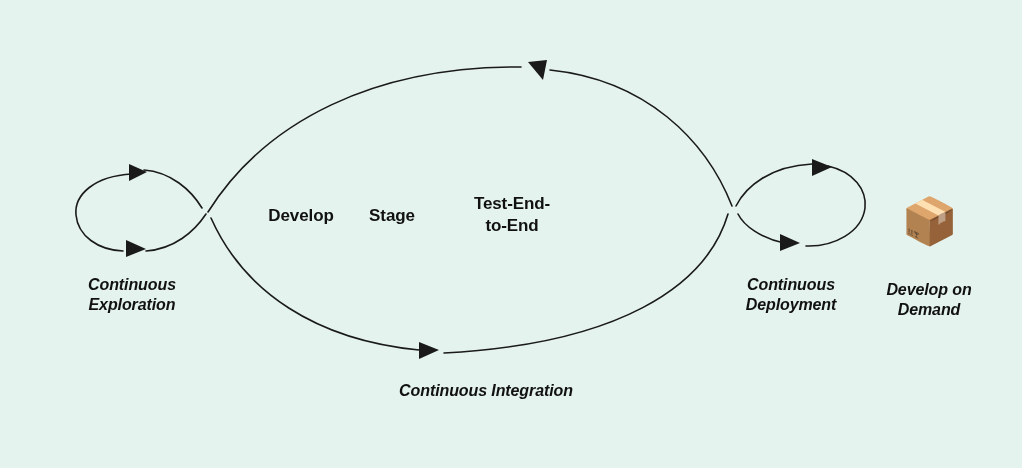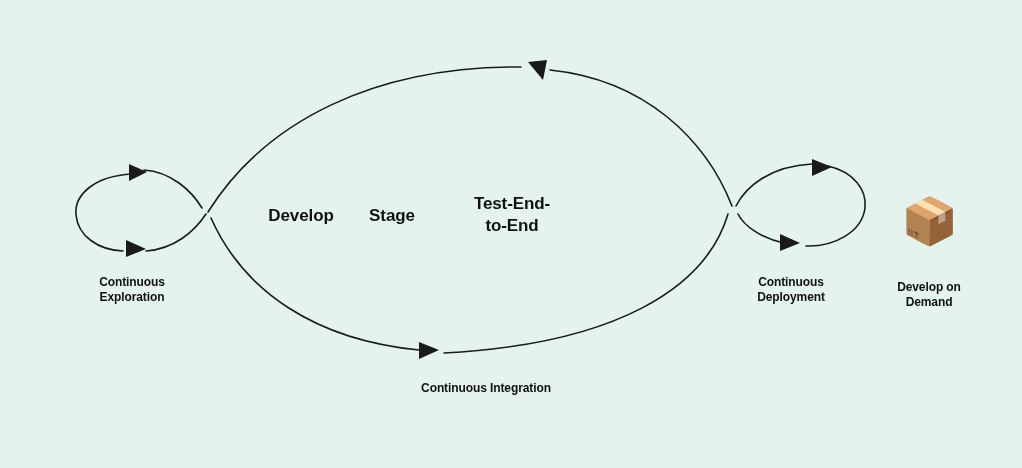--- a/index.html
+++ b/index.html
@@ -38,21 +38,22 @@
     color: #111111;
     text-align: center;
     white-space: pre-line;
     line-height: 1.28;
     letter-spacing: -0.1px;
   }
   .phase-label {
     font-size: 17px;
   }
   .stage-label {
-    font-size: 12px;
+    font-size: 16px;
+    font-style: italic;
   }
   .emoji-box {
     position: absolute;
     font-size: 46px;
     line-height: 1;
     text-align: center;
     user-select: none;
   }
   
   #label-develop      { left: 230px; top: 205px; width: 110px; }

